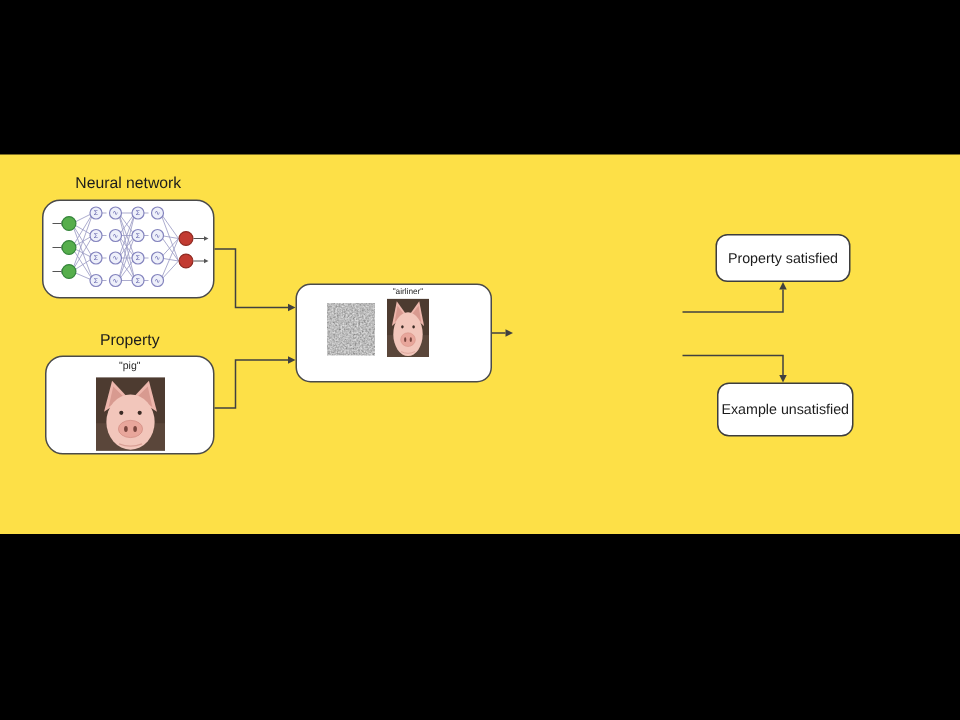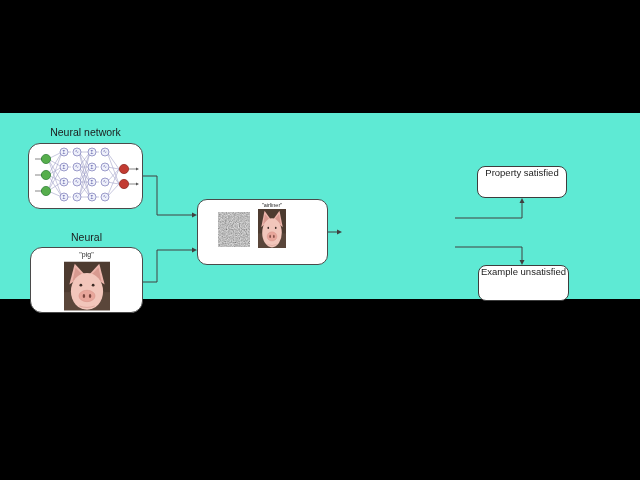--- a/index.html
+++ b/index.html
@@ -1,25 +1,25 @@
 <!DOCTYPE html>
 <html><head>
 <meta charset="utf-8">
 <style>
   html,body{margin:0;padding:0;background:#000;}
   .stage{position:relative;width:640px;height:480px;background:#000;overflow:hidden;
          font-family:"Liberation Sans",sans-serif;}
-  .slide{position:absolute;left:0;top:113px;width:640px;height:186px;background:#5eead4;}
+  .slide{position:absolute;left:0;top:103px;width:640px;height:253px;background:#fde047;}
   .abs{position:absolute;}
   .lbl{color:#1c1c1c;font-size:10.5px;text-align:center;white-space:nowrap;}
   .cap{color:#262626;text-align:center;white-space:nowrap;}
   .obox{border:1px solid #4a4a4a;background:#fff;box-sizing:border-box;}
   .round{border-radius:12px;}
   .outcome{border:1px solid #3d3d3d;border-radius:8px;background:#fff;box-sizing:border-box;
-           display:flex;justify-content:center;font-size:9.5px;color:#1c1c1c;}
+           display:flex;align-items:center;justify-content:center;font-size:9.5px;color:#1c1c1c;}
   .engine{background:#c9c9c9;border-radius:14px;display:flex;align-items:center;justify-content:center;
           font-size:11px;color:#3c3c3c;}
   .ibeam{position:absolute;left:64px;top:24px;width:1px;height:9px;background:#4a4a4a;}
   .ibeam::before,.ibeam::after{content:"";position:absolute;left:-1px;width:3px;height:1px;background:#4a4a4a;}
   .ibeam::before{top:0}.ibeam::after{bottom:0}
   svg{display:block;}
   .overlay{position:absolute;left:0;top:0;pointer-events:none;}
 </style>
 </head>
 <body>
@@ -159,21 +159,21 @@
             <text x="76" y="39.4">∿</text>
             <text x="76" y="54.4">∿</text>
         </g>
         <g fill="#c23b32" stroke="#8e2a22" stroke-width="0.8">
           <circle cx="95" cy="25" r="4.6"></circle>
             <circle cx="95" cy="40" r="4.6"></circle>
         </g>
       </svg>
     </div>
 
-    <div class="abs lbl" style="left:30px;top:118px;width:113px;">Neural</div>
+    <div class="abs lbl" style="left:30px;top:118px;width:113px;">Property</div>
     <div class="abs obox round" style="left:30px;top:134px;width:113px;height:66px;">
       <div class="abs cap" style="left:0;top:3px;width:111px;font-size:7px;">"pig"</div>
       <svg class="abs" style="left:33px;top:13px;" width="46" height="50" viewBox="0 0 60 64">
           <use href="#pigSym"></use>
         </svg>
     </div>
 
     <div class="abs obox" style="left:197px;top:86px;width:131px;height:66px;border-radius:10px;">
       <svg class="abs" style="left:20px;top:12px;" width="32" height="35">
         <rect x="0" y="0" width="32" height="35" fill="#9a9a9a" filter="url(#noiseF)"></rect>

